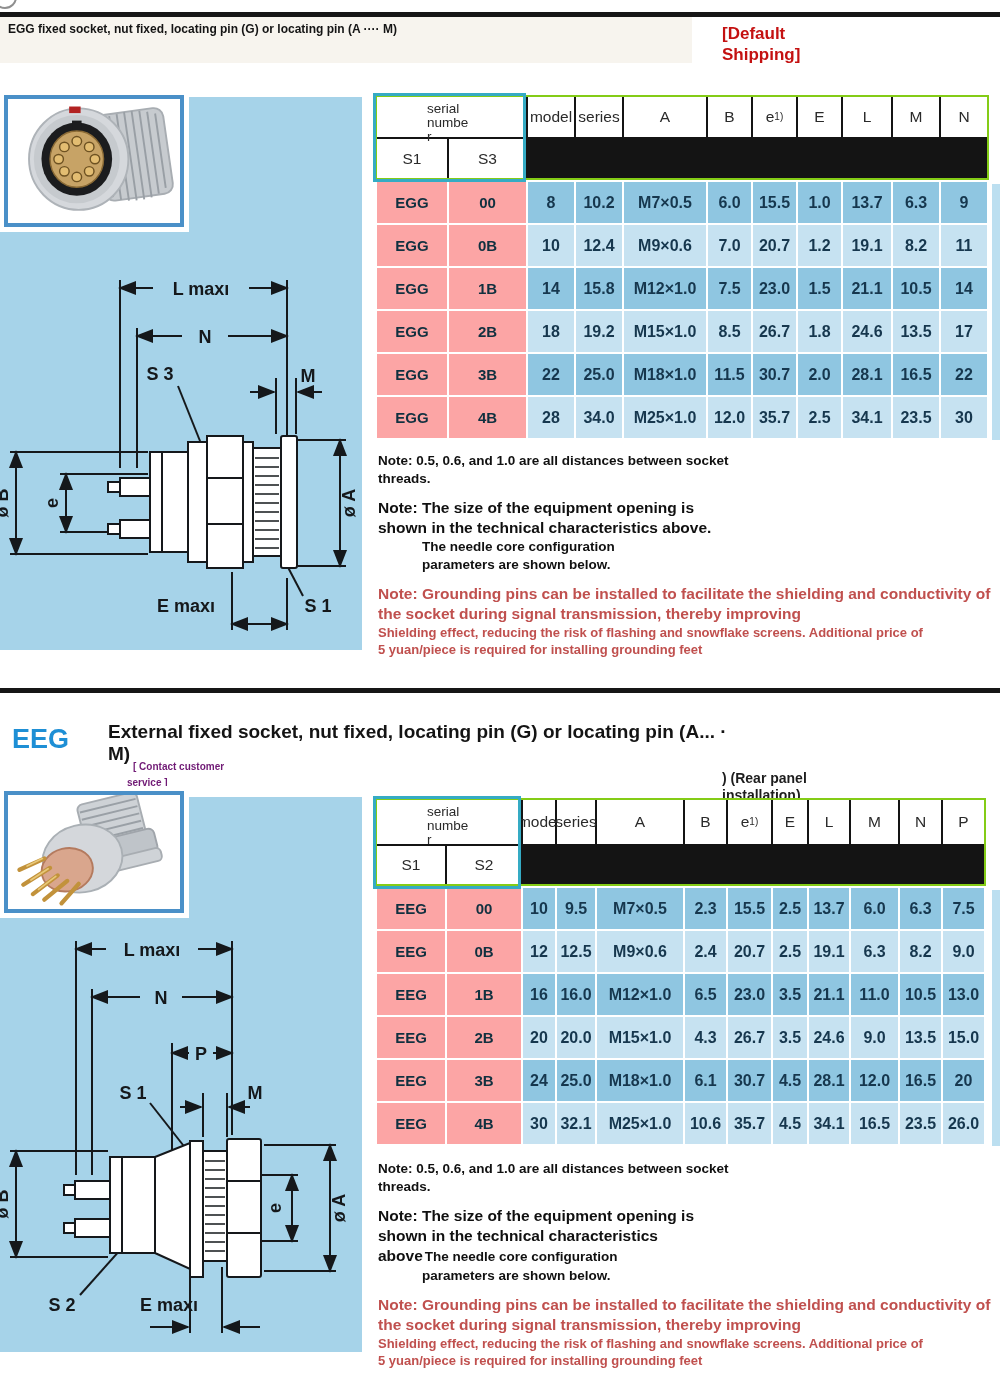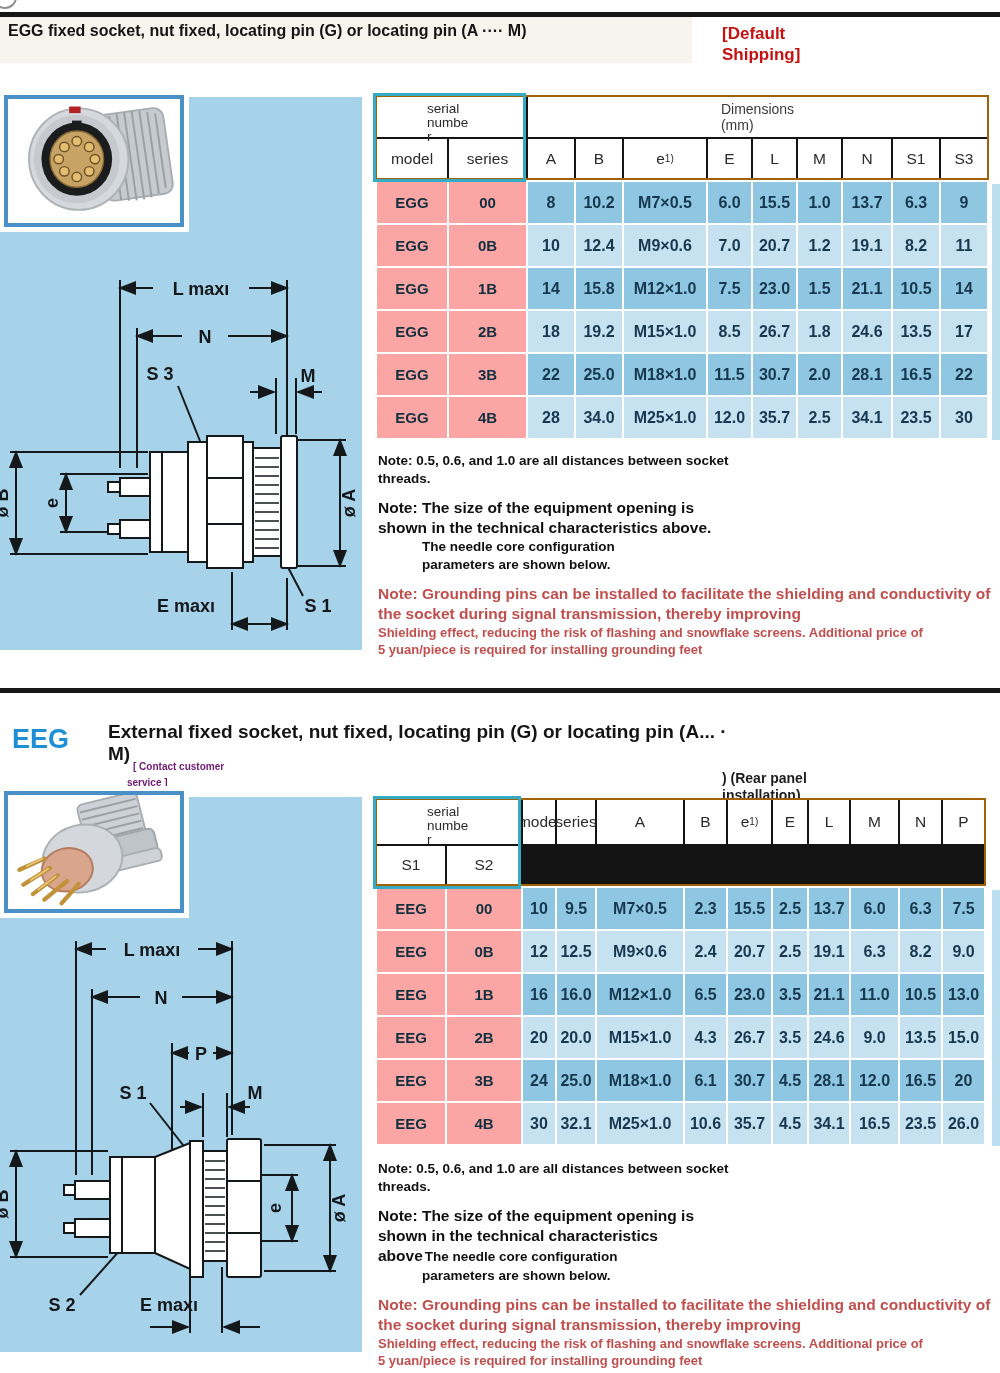--- a/index.html
+++ b/index.html
@@ -6,21 +6,21 @@
   html,body { background:#fff; }
   body { font-family:"Liberation Sans", sans-serif; }
   #page { position:relative; width:1000px; height:1373px; background:#fff; overflow:hidden; }
 
   .corner-circle { position:absolute; left:-7px; top:-15px; width:24px; height:24px;
     border:2px solid #8f8f8f; border-radius:50%; background:#fff; }
   .topbar { position:absolute; left:0; top:12px; width:1000px; height:5px; background:#161616; }
   .divider { position:absolute; left:0; top:688px; width:1000px; height:5px; background:#161616; }
   .title-strip { position:absolute; left:0; top:17px; width:692px; height:46px; background:#f7f4ee; }
 
-  .s1-title { position:absolute; left:8px; top:22px; font-size:16px; font-weight:700; color:#141414; }
+  .s1-title { position:absolute; left:8px; top:22px; font-size:12px; font-weight:700; color:#141414; }
   .s1-tag { position:absolute; left:722px; top:23px; font-size:17px; font-weight:700;
     color:#c41111; line-height:21px; }
 
   .panel { position:absolute; left:0; width:362px; background:#a6d3e9; }
   .panel1 { top:97px; height:553px; }
   .panel2 { top:797px; height:555px; }
 
   .photo-frame { position:absolute; left:4px; background:#fff; border:4px solid #4a90c8;
     box-shadow:0 0 0 5px #fff; }
   .photo1 { top:95px; width:180px; height:132px; }
@@ -30,21 +30,21 @@
   .draw { position:absolute; left:0; }
   .draw1 { top:230px; width:362px; height:420px; }
   .draw2 { top:935px; width:362px; height:417px; }
   .draw svg { display:block; width:100%; height:100%; }
   .dim-label { font-family:"Liberation Sans", sans-serif; font-size:18px; font-weight:700; fill:#15181b; }
 
   
   .spec-table { position:absolute; left:375px; }
   .t1 { top:95px; }
   .t2 { top:798px; }
-  .thead { display:grid; gap:2px; background:#141414; border:2px solid #a16207; position:relative; }
+  .thead { display:grid; gap:2px; background:#141414; border:2px solid #84cc16; position:relative; }
   .cols-t1 { grid-template-columns:70px 77px 46px 46px 82px 43px 43px 43px 48px 46px 46px; }
   .cols-t2 { grid-template-columns:68px 74px 32px 38px 86px 41px 43px 34px 40px 47px 41px 41px; }
   .t1 .thead { grid-template-rows:40px 39px; }
   .t2 .thead { grid-template-rows:44px 38px; }
   .thead .cell { background:#fff; display:flex; align-items:center; justify-content:center; color:#2a2a2a; }
   .cell.serial { grid-column:1/3; flex-direction:column; align-items:flex-start;
     justify-content:flex-start; padding:5px 0 0 50px; font-size:13.5px; line-height:14px;
     overflow:visible; z-index:3; }
   .cell.serial span { display:block; }
   .cell.group { grid-column:3/-1; }
@@ -202,26 +202,20 @@
       <text class="dim-label" x="318" y="382" text-anchor="middle">S 1</text>
     </svg>
   </div>
 
   <div class="spec-table t1">
     <div class="thead cols-t1">
       <div class="cell serial">
         <span>serial</span>
         <span>numbe</span>
         <span>r</span>
-      </div>
-      <div class="cell group">
-        <div class="group-inner">
-          <div>Dimensions</div>
-          <div>(mm)</div>
-        </div>
       </div>
       <div class="cell colh">model</div>
       <div class="cell colh">series</div>
     <div class="cell colh">
           <span>A</span>
         </div>
         <div class="cell colh">
           <span>B</span>
         </div>
         <div class="cell colh">

